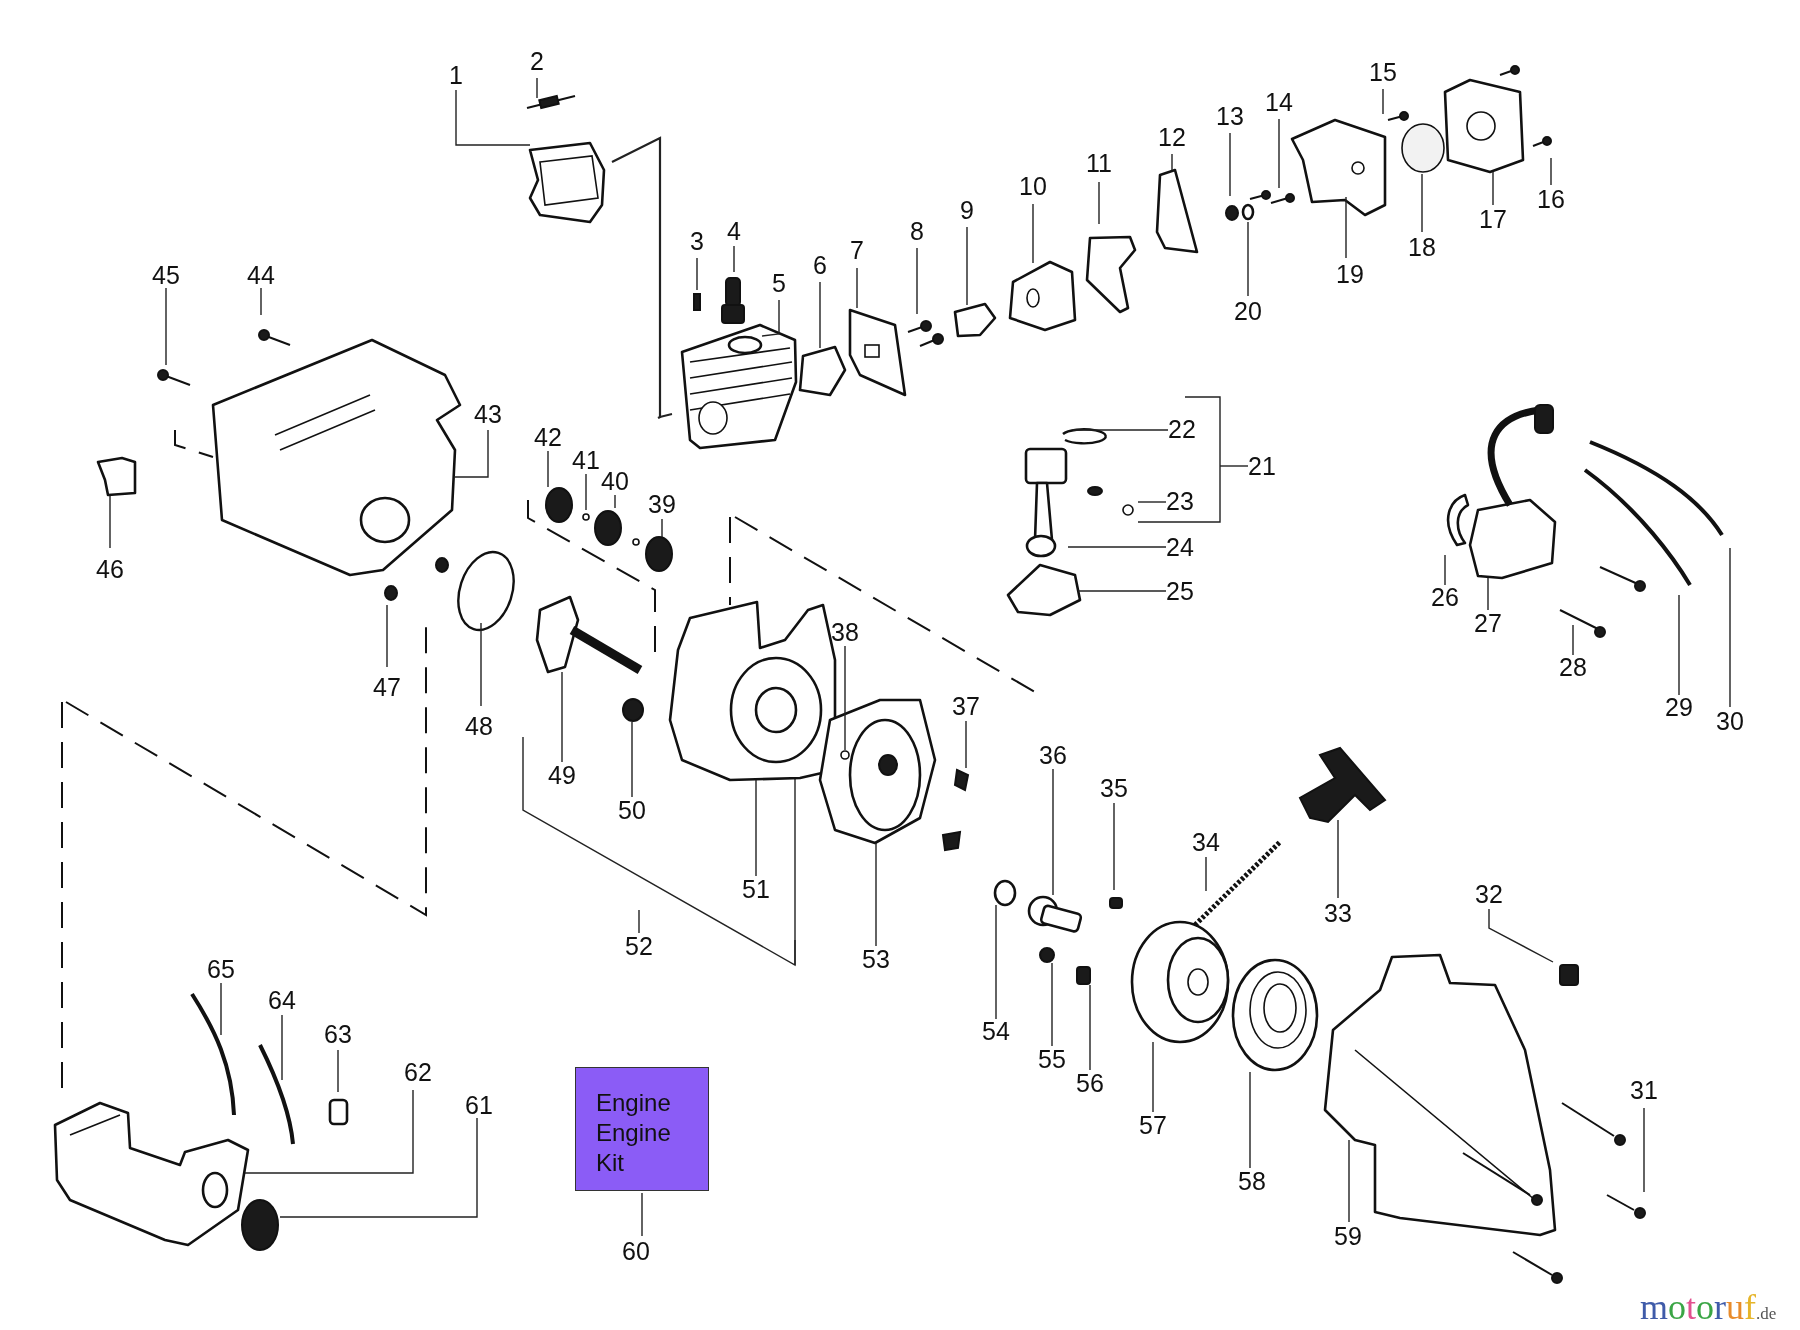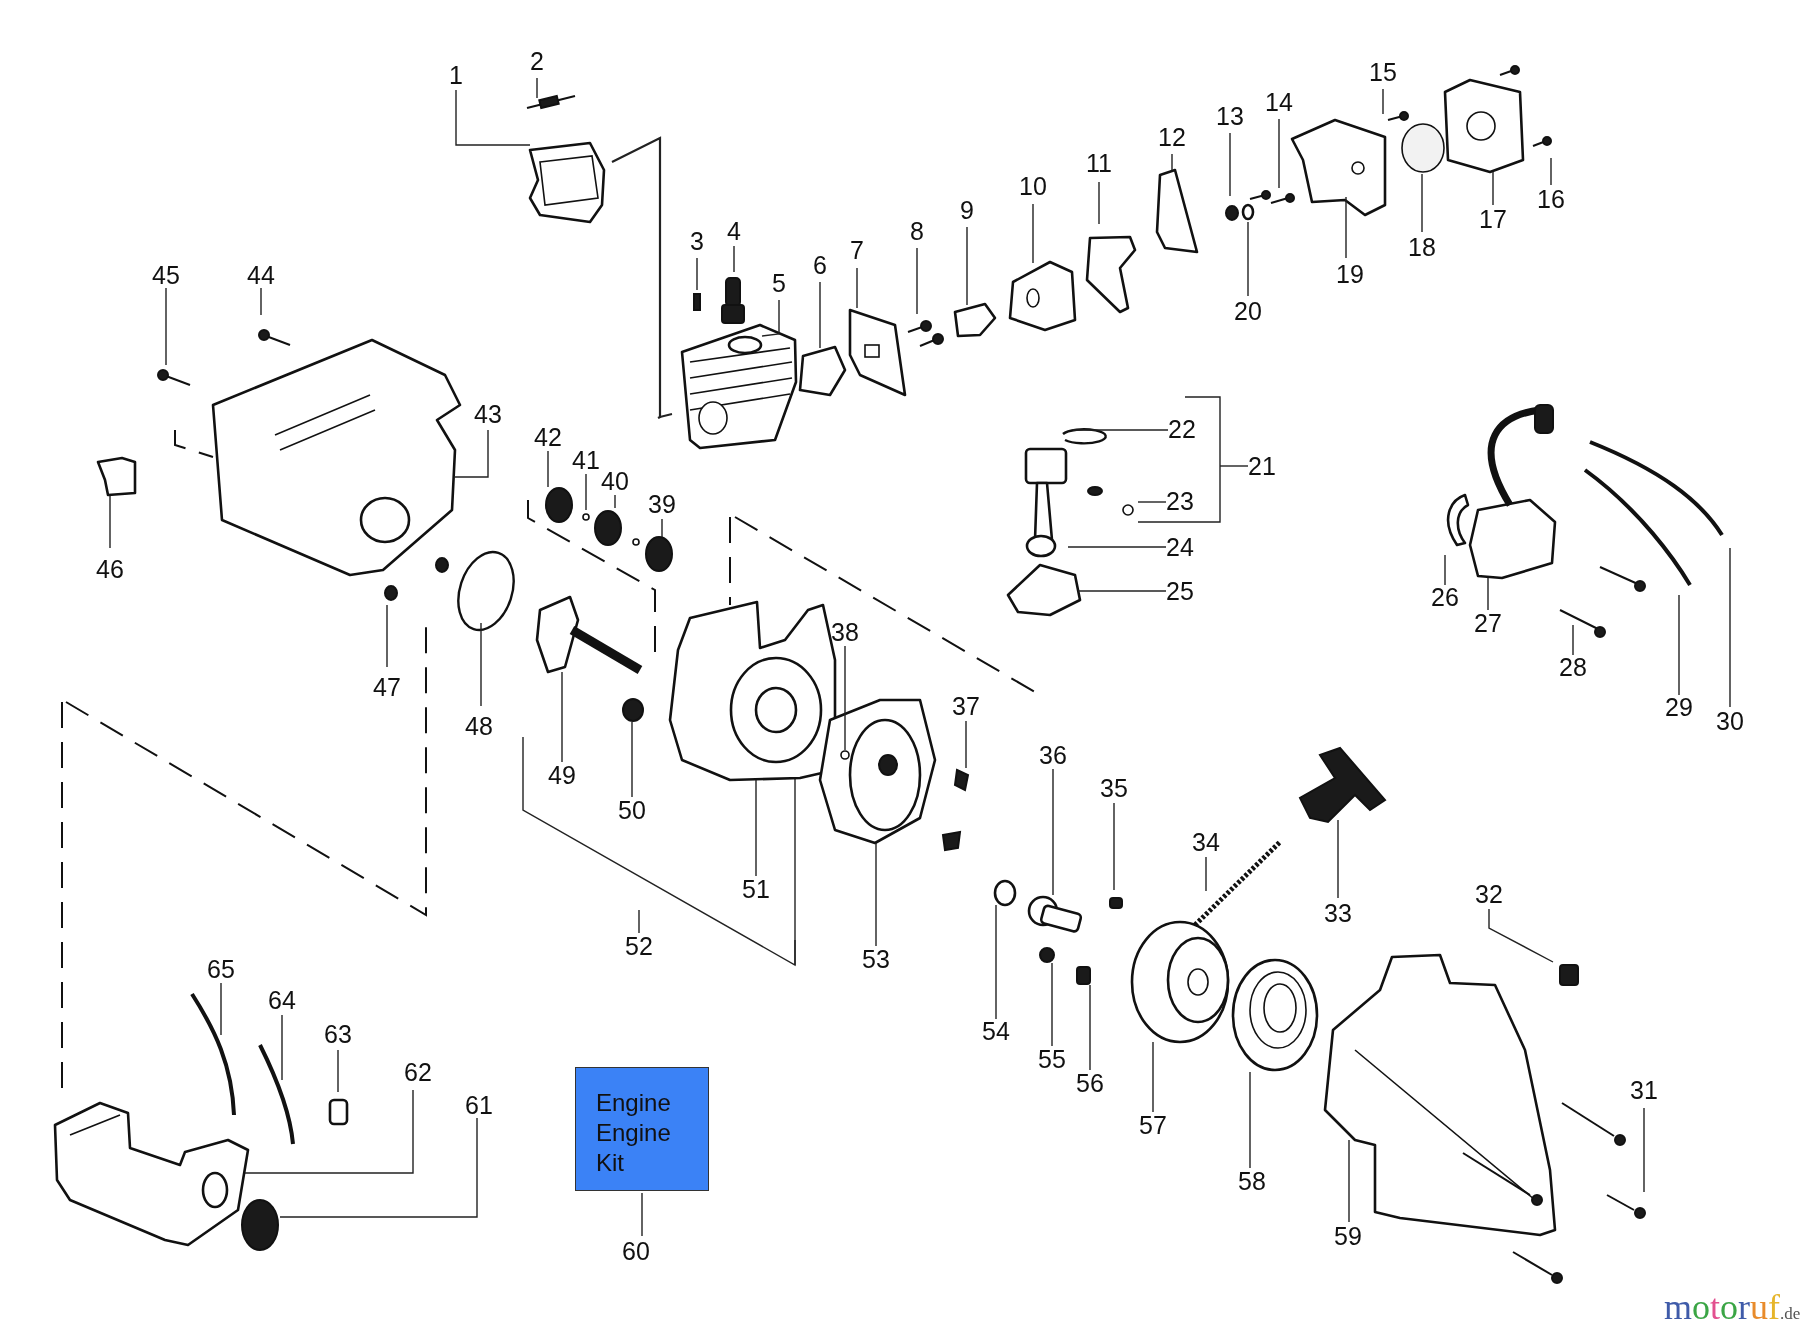--- a/index.html
+++ b/index.html
@@ -7,25 +7,25 @@
          font-family: "Liberation Sans", sans-serif; }
   #diagram { position: absolute; left: 0; top: 0; width: 1800px; height: 1330px; }
   .lbl { font-family: "Liberation Sans", sans-serif; font-size: 25px; fill: #111; }
   .leader { stroke: #222; stroke-width: 1.4; fill: none; }
   .dash { stroke: #111; stroke-width: 2; fill: none; stroke-dasharray: 26 14; }
   .part { stroke: #111; stroke-width: 2.6; fill: #ffffff; stroke-linejoin: round; }
   .part-thin { stroke: #111; stroke-width: 1.6; fill: #ffffff; }
   .part-dark { stroke: #111; stroke-width: 2; fill: #1a1a1a; }
   .axis { stroke: #111; stroke-width: 2; }
   #kit-box { position: absolute; left: 575px; top: 1067px; width: 134px; height: 124px;
-             border: 1.5px solid #333; background: #3b82f6; box-sizing: border-box;
+             border: 1.5px solid #333; background: #8b5cf6; box-sizing: border-box;
              padding: 20px 0 0 20px; }
   #kit-box div { font-size: 24px; line-height: 30px; color: #111; }
   #watermark { position: absolute; left: 1640px; top: 1286px; font-family: "Liberation Serif", serif;
-               font-size: 36px; letter-spacing: 0px; margin-left: 24px; }
+               font-size: 36px; letter-spacing: 0px; }
   #watermark .suffix { font-size: 17px; color: #555; }
 </style>
 </head>
 <body>
 
 <svg id="diagram" width="1800" height="1330" viewBox="0 0 1800 1330" xmlns="http://www.w3.org/2000/svg">
 
   <g>
     <polyline class="dash" points="730,517 730,605"></polyline>
     <polyline class="dash" points="735,517 1040,695 1040,700"></polyline>

